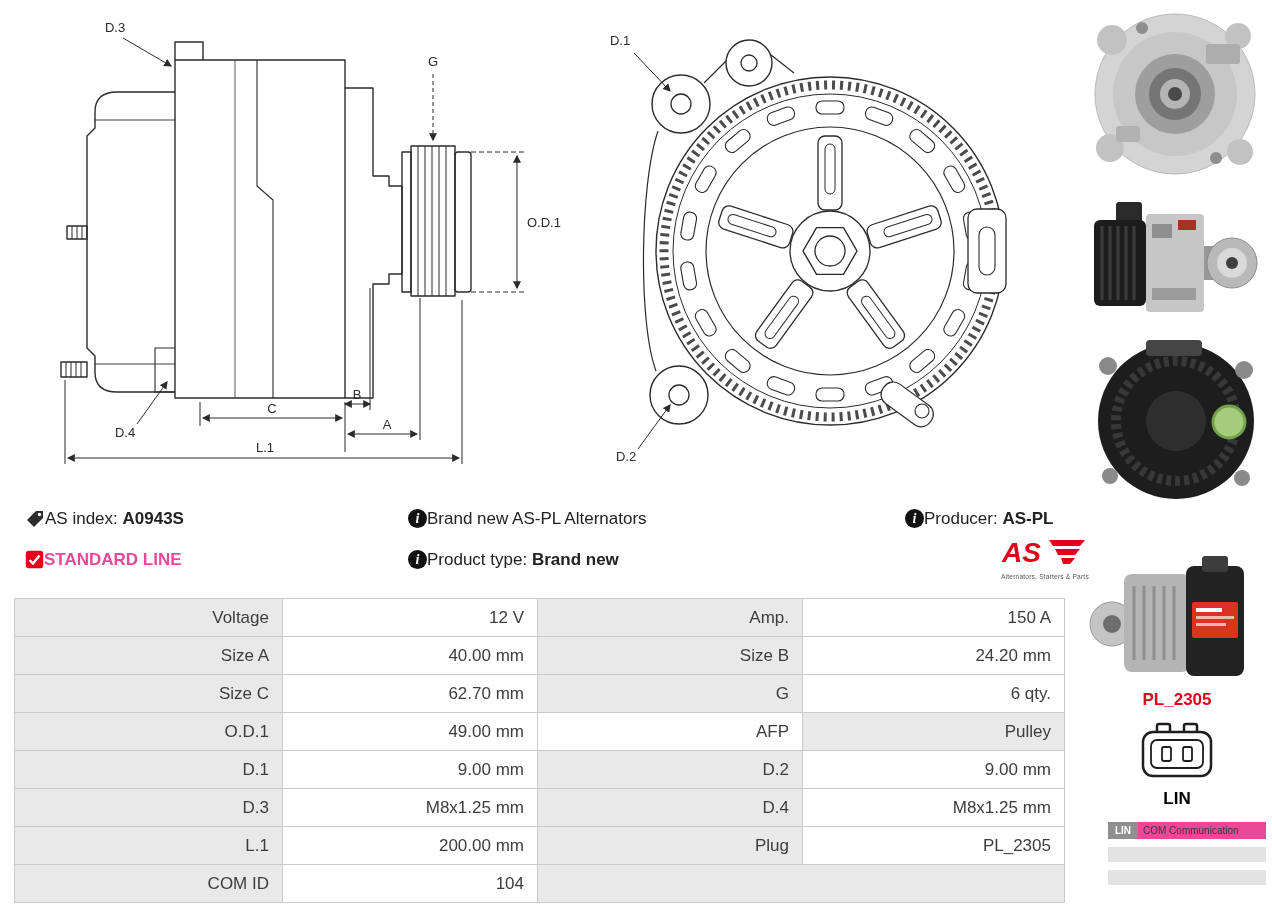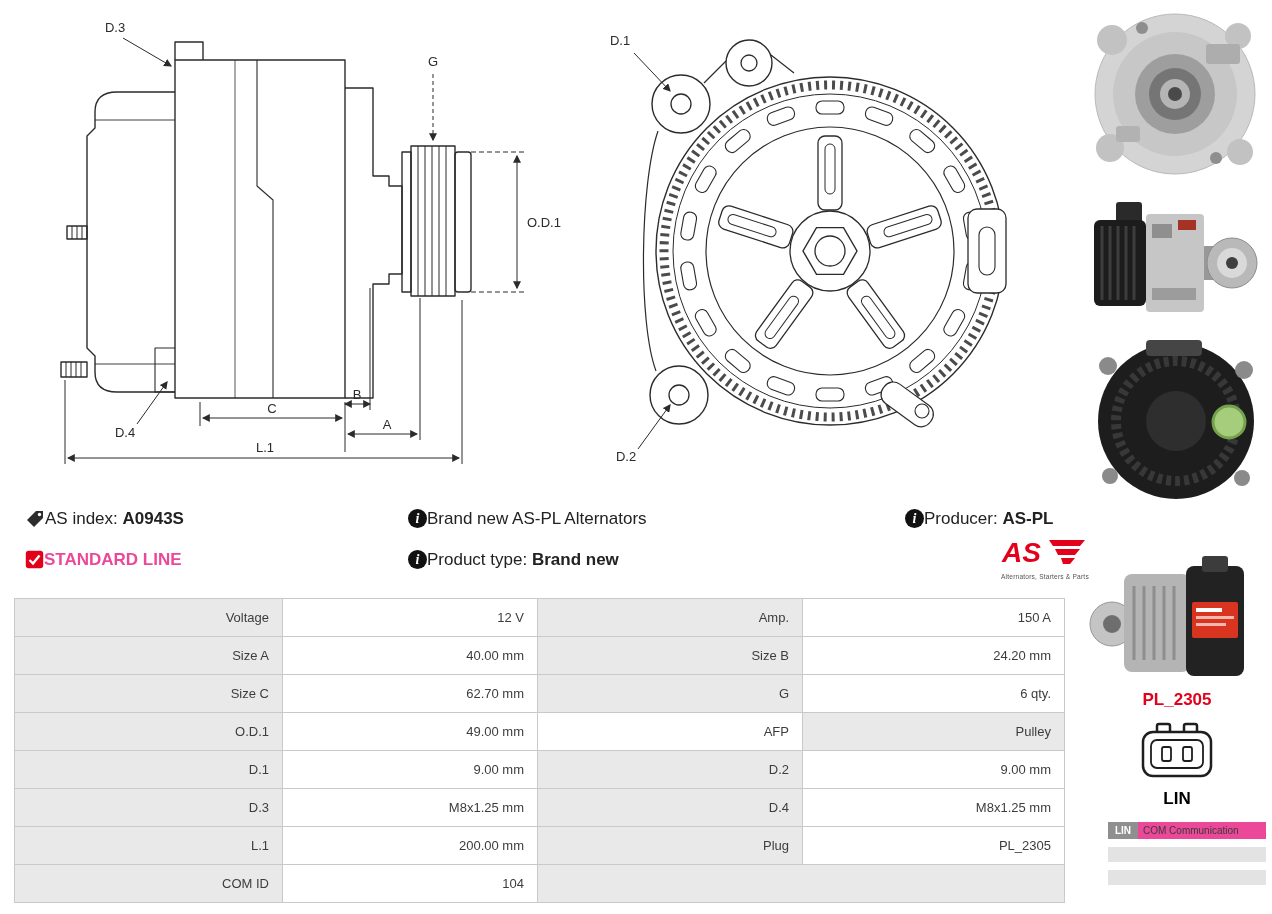--- a/index.html
+++ b/index.html
@@ -32,21 +32,21 @@
   .logo-block { position:absolute; left:1001px; top:535px; width:92px; text-align:left; }
   .logo-caption { font-size:6.6px; color:#555; margin-top:0; white-space:nowrap; letter-spacing:.2px; }
 
   
   .spec-table {
     position:absolute; left:14px; top:598px;
     display:grid;
     grid-template-columns:268px 255px 265px 262px;
     grid-auto-rows:38px;
     border-top:1px solid #c9c9c9; border-left:1px solid #c9c9c9;
-    font-size:13px; color:#3d3d3d;
+    font-size:17px; color:#3d3d3d;
   }
   .cell {
     border-right:1px solid #c9c9c9; border-bottom:1px solid #c9c9c9;
     display:flex; align-items:center; justify-content:flex-end;
     padding-right:13px; background:#fff; overflow:hidden;
   }
   .cell.lbl { background:#e9e9e9; }
   .cell.span2 { grid-column:span 2; }
 
   

